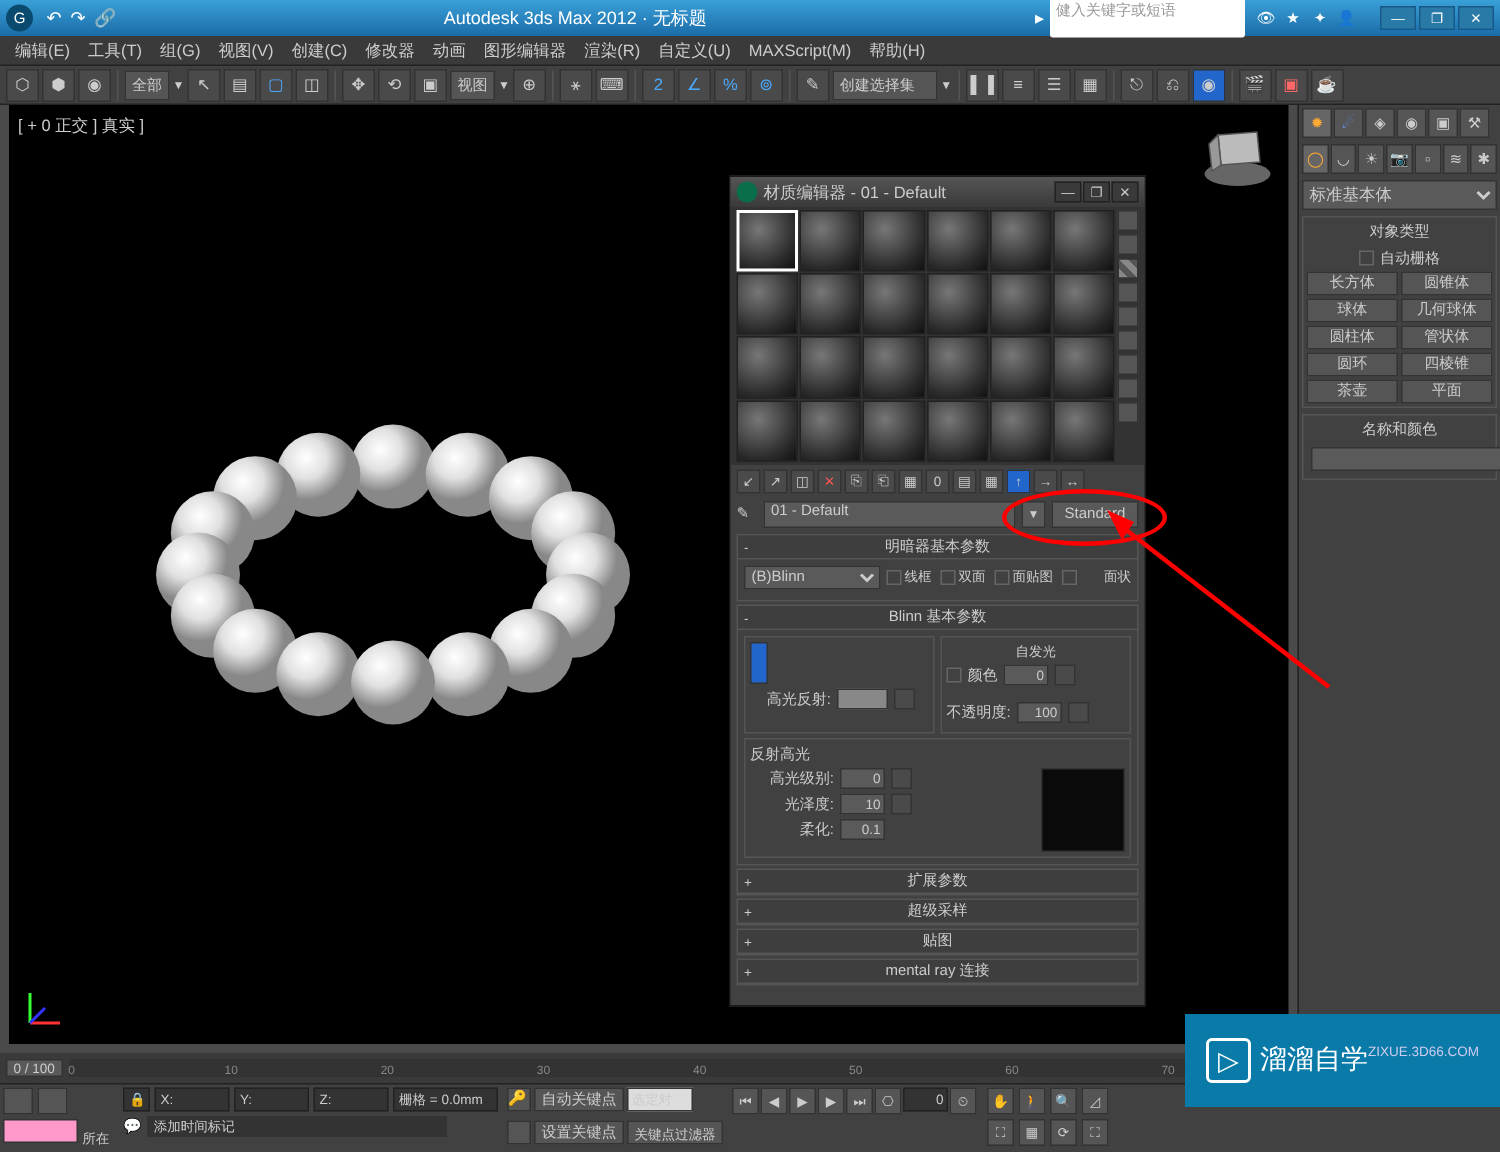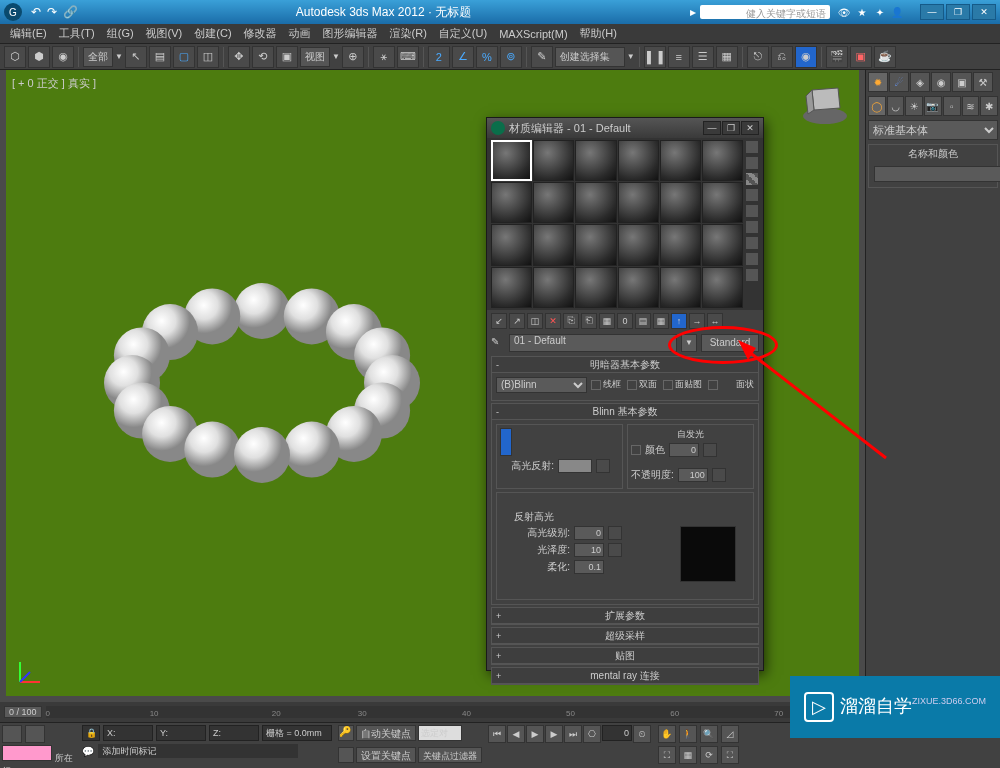--- a/index.html
+++ b/index.html
@@ -2,42 +2,42 @@
 <html><head>
 <meta charset="utf-8">
 <style>
 * { margin: 0; padding: 0; box-sizing: border-box; font-family: "Microsoft YaHei", sans-serif; }
 body { background: #3a3a3a; color: #ccc; font-size: 11px; width: 1000px; height: 768px; overflow: hidden; position: relative; }
 
 
 .title-bar { height: 24px; background: linear-gradient(#3aa0d8, #1a6ca8); display: flex; align-items: center; padding: 0 4px; color: #fff; font-size: 12px; }
 .title-bar .logo { width: 18px; height: 18px; background: #0a4a6e; border-radius: 50%; margin-right: 6px; display: flex; align-items: center; justify-content: center; font-size: 10px; }
 .title-bar .title { flex: 1; text-align: center; }
-.title-bar .search-box { width: 130px; height: 14px; background: #fff; border-radius: 2px; color: #999; padding: 0 4px; font-size: 10px; line-height: 18px; text-align: right; }
+.title-bar .search-box { width: 130px; height: 26px; background: #fff; border-radius: 2px; color: #999; padding: 0 4px; font-size: 10px; line-height: 18px; }
 .title-bar .win-btns { display: flex; gap: 2px; margin-left: 8px; }
 .title-bar .win-btn { width: 24px; height: 16px; background: #2a7aa8; border: 1px solid #155a88; display: flex; align-items: center; justify-content: center; font-size: 9px; }
 .title-bar .tool-icons { display: flex; gap: 2px; margin: 0 6px; }
 .title-bar .tool-icons span { width: 16px; height: 16px; display: flex; align-items: center; justify-content: center; font-size: 10px; }
 
 
 .menu-bar { height: 20px; background: #3a3a3a; display: flex; align-items: center; padding: 0 4px; border-bottom: 1px solid #222; }
 .menu-bar .menu-item { padding: 0 6px; font-size: 11px; cursor: pointer; }
 
 
 .toolbar { height: 26px; background: #414141; display: flex; align-items: center; padding: 0 4px; border-bottom: 1px solid #222; gap: 2px; }
 .toolbar .tb-btn { width: 22px; height: 22px; background: #4a4a4a; border: 1px solid #333; display: flex; align-items: center; justify-content: center; font-size: 11px; }
 .toolbar .tb-btn.blue { color: #4aaaff; }
 .toolbar .tb-btn.red { color: #ff6666; }
 .toolbar .tb-btn.yellow { color: #ffcc44; }
 .toolbar .tb-dropdown { height: 20px; background: #555; border: 1px solid #333; padding: 0 4px; font-size: 10px; display: flex; align-items: center; }
 .toolbar .sep { width: 1px; height: 20px; background: #555; margin: 0 2px; }
 
 
 .main-area { position: absolute; top: 70px; left: 0; right: 135px; bottom: 66px; background: #4a4a4a; }
-.viewport { position: absolute; top: 0; left: 6px; right: 6px; bottom: 6px; background: #4d7c0f; }
+.viewport { position: absolute; top: 0; left: 6px; right: 6px; bottom: 6px; background: #000000; }
 .viewport-label { position: absolute; top: 6px; left: 6px; font-size: 11px; color: #ccc; }
 .viewport svg.pearls { position: absolute; top: 50%; left: 30%; transform: translate(-50%, -50%); }
 .viewport .axis { position: absolute; bottom: 10px; left: 10px; width: 30px; height: 30px; }
 
 
 .viewcube { position: absolute; top: 78px; right: 150px; width: 50px; height: 50px; }
 
 
 .right-panel { position: absolute; top: 70px; right: 0; width: 135px; bottom: 66px; background: #414141; border-left: 1px solid #222; padding: 2px; overflow: hidden; }
 .right-panel .tab-row { display: flex; gap: 1px; margin-bottom: 4px; }
@@ -278,20 +278,39 @@
     <div class="tab">☀</div>
     <div class="tab">📷</div>
     <div class="tab">▫</div>
     <div class="tab">≋</div>
     <div class="tab">✱</div>
   </div>
   <select>
     <option>标准基本体</option>
   </select>
   <div class="section">
+    <div class="section-title">对象类型</div>
+    <div class="checkbox-row">
+        <div class="cb" style="border:1px solid #666;width:10px;height:10px"></div>
+        <span>自动栅格</span>
+      </div>
+    <div class="btn-grid" id="prim-btns">
+        <div class="panel-btn">长方体</div>
+        <div class="panel-btn">圆锥体</div>
+        <div class="panel-btn">球体</div>
+        <div class="panel-btn">几何球体</div>
+        <div class="panel-btn">圆柱体</div>
+        <div class="panel-btn">管状体</div>
+        <div class="panel-btn">圆环</div>
+        <div class="panel-btn">四棱锥</div>
+        <div class="panel-btn">茶壶</div>
+        <div class="panel-btn">平面</div>
+      </div>
+  </div>
+  <div class="section">
     <div class="section-title">名称和颜色</div>
     <div style="display:flex;gap:2px;padding:3px">
       <input style="flex: 1 1 0%; height: 16px; background: rgb(90, 90, 90); border: 1px solid rgb(51, 51, 51);">
 
     </div>
   </div>
 </div>
 
 <div class="mat-editor">
   <div class="me-title">
@@ -410,21 +429,21 @@
               <div class="map-btn"></div>
             </div>
           <div style="height:8px"></div>
           <div class="row">
               <span>不透明度:</span>
               <div class="spinner">100</div>
               <div class="map-btn"></div>
             </div>
         </div>
       </div>
-      <div style="border:1px solid #555;padding:17px;margin-top:3px">
+      <div style="border:1px solid #555;padding:3px;margin-top:3px">
         <div style="font-size:10px;margin-bottom:2px">反射高光</div>
         <div style="display:flex;gap:6px">
           <div style="flex:1">
             <div class="row">
                 <span class="label" style="width:56px">高光级别:</span>
                 <div class="spinner">0</div>
                 <div class="map-btn"></div>
               </div>
             <div class="row">
                 <span class="label" style="width:56px">光泽度:</span>
@@ -460,21 +479,21 @@
 <svg class="annotation-arrow" width="160" height="130">
   <line x1="6" y1="8" x2="148" y2="118" stroke="#ff0000" stroke-width="3"></line>
   <polygon points="0,0 18,8 10,20" fill="#ff0000"></polygon>
 </svg>
 
 <div class="timeline">
   <div class="frame-counter">0 / 100</div>
   <div class="track" id="track">
       <span class="tick" style="left: 0%;">0</span>
       <span class="tick" style="left: 11%;">10</span>
-      <span class="tick" style="left: 22%; margin-left: 18px;">20</span>
+      <span class="tick" style="left: 22%;">20</span>
       <span class="tick" style="left: 33%;">30</span>
       <span class="tick" style="left: 44%;">40</span>
       <span class="tick" style="left: 55%;">50</span>
       <span class="tick" style="left: 66%;">60</span>
       <span class="tick" style="left: 77%;">70</span>
       <span class="tick" style="left: 88%;">80</span>
     </div>
 </div>
 
 <div class="status-bar">

